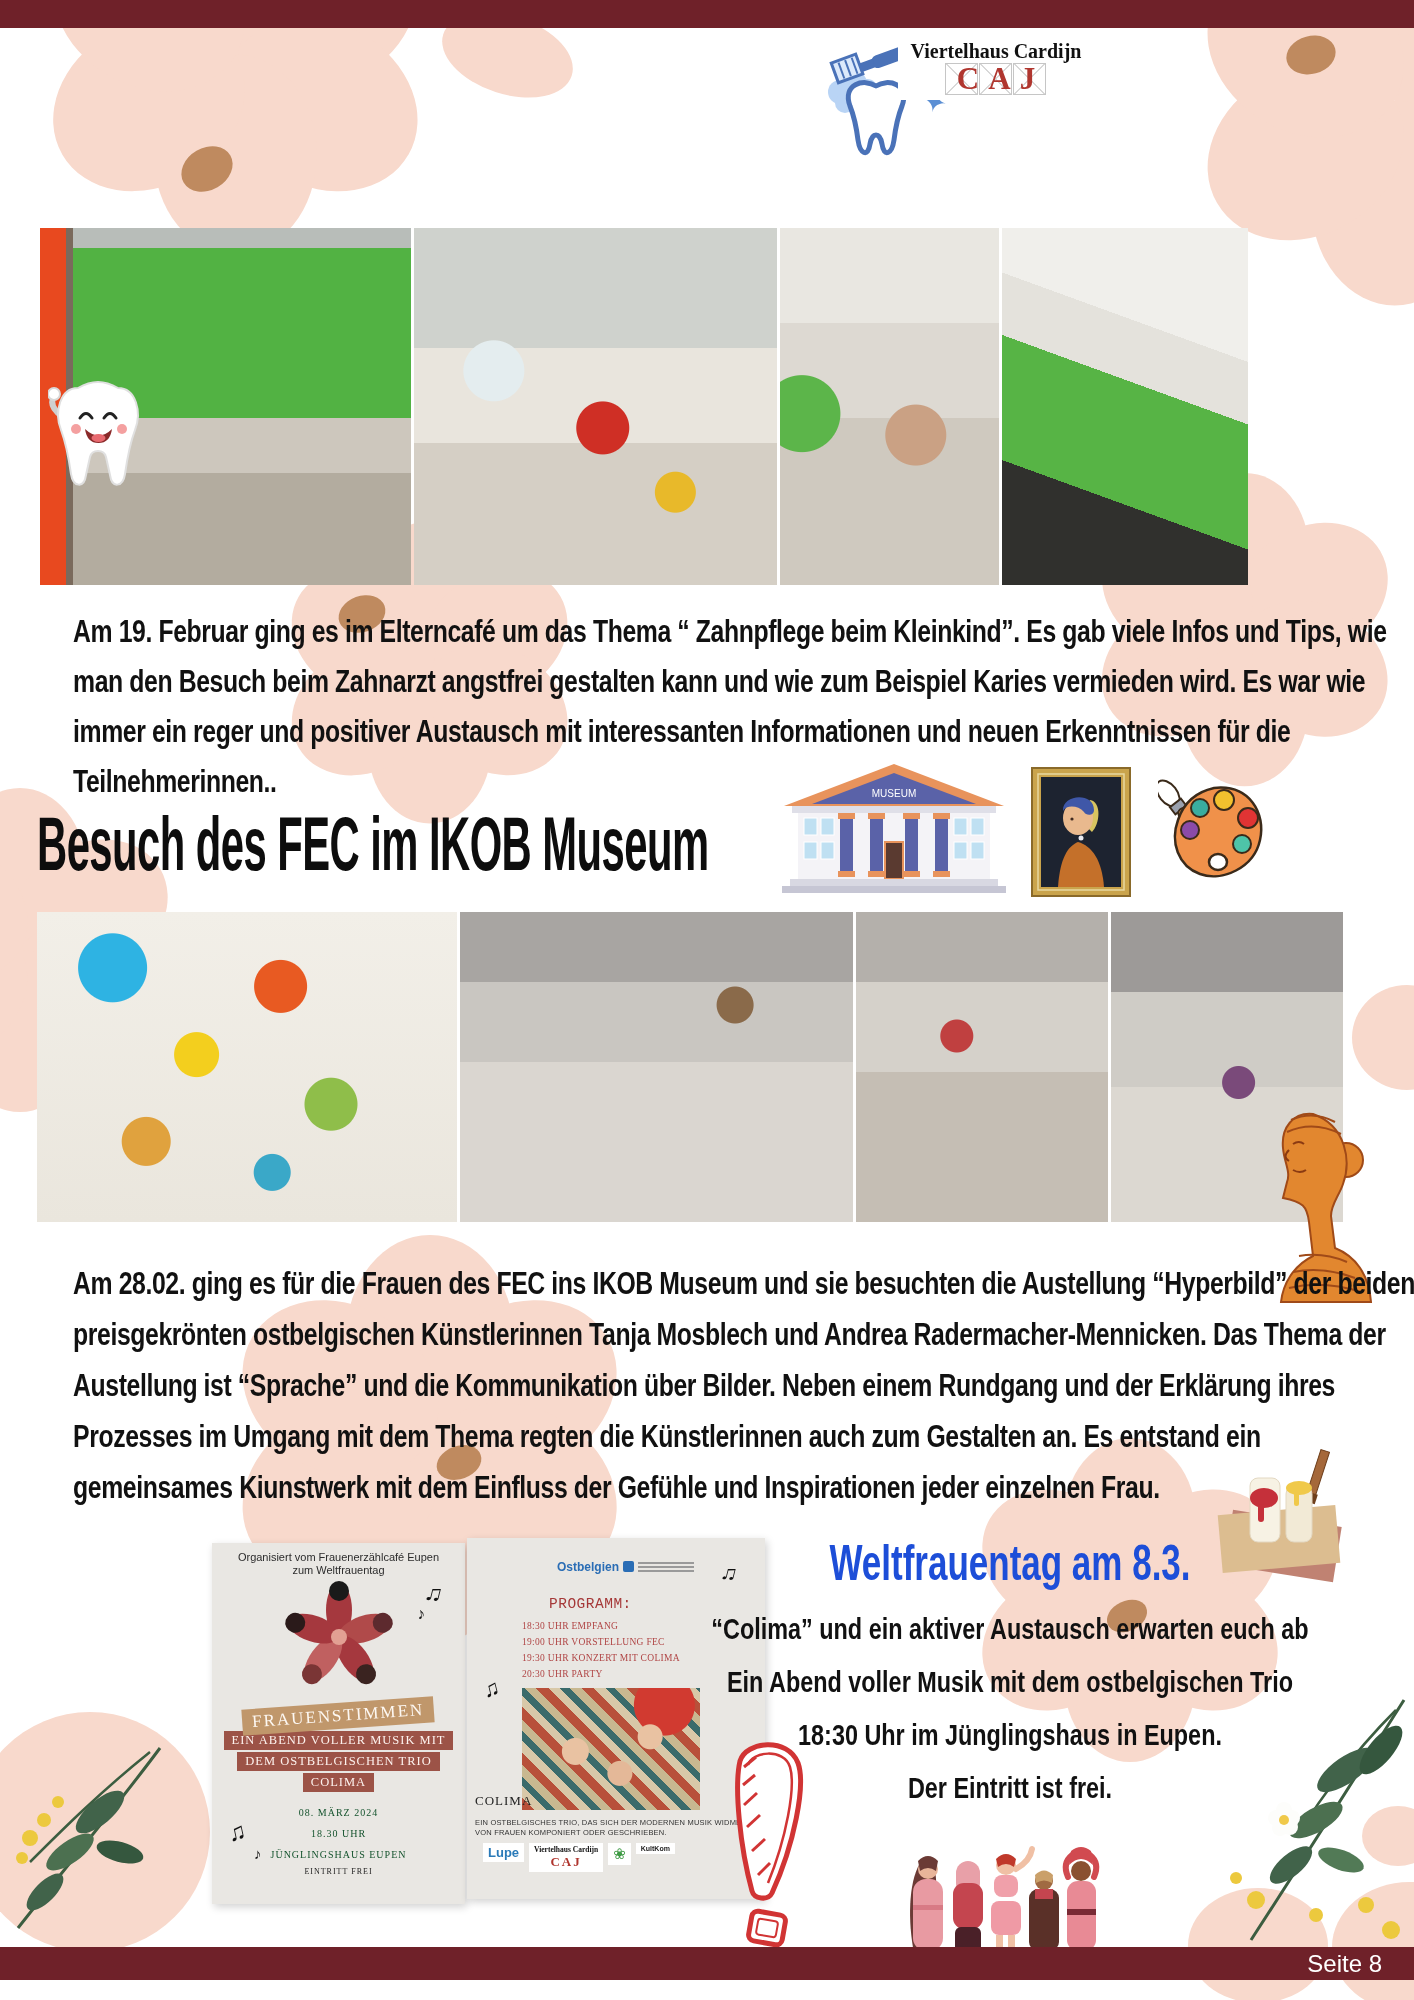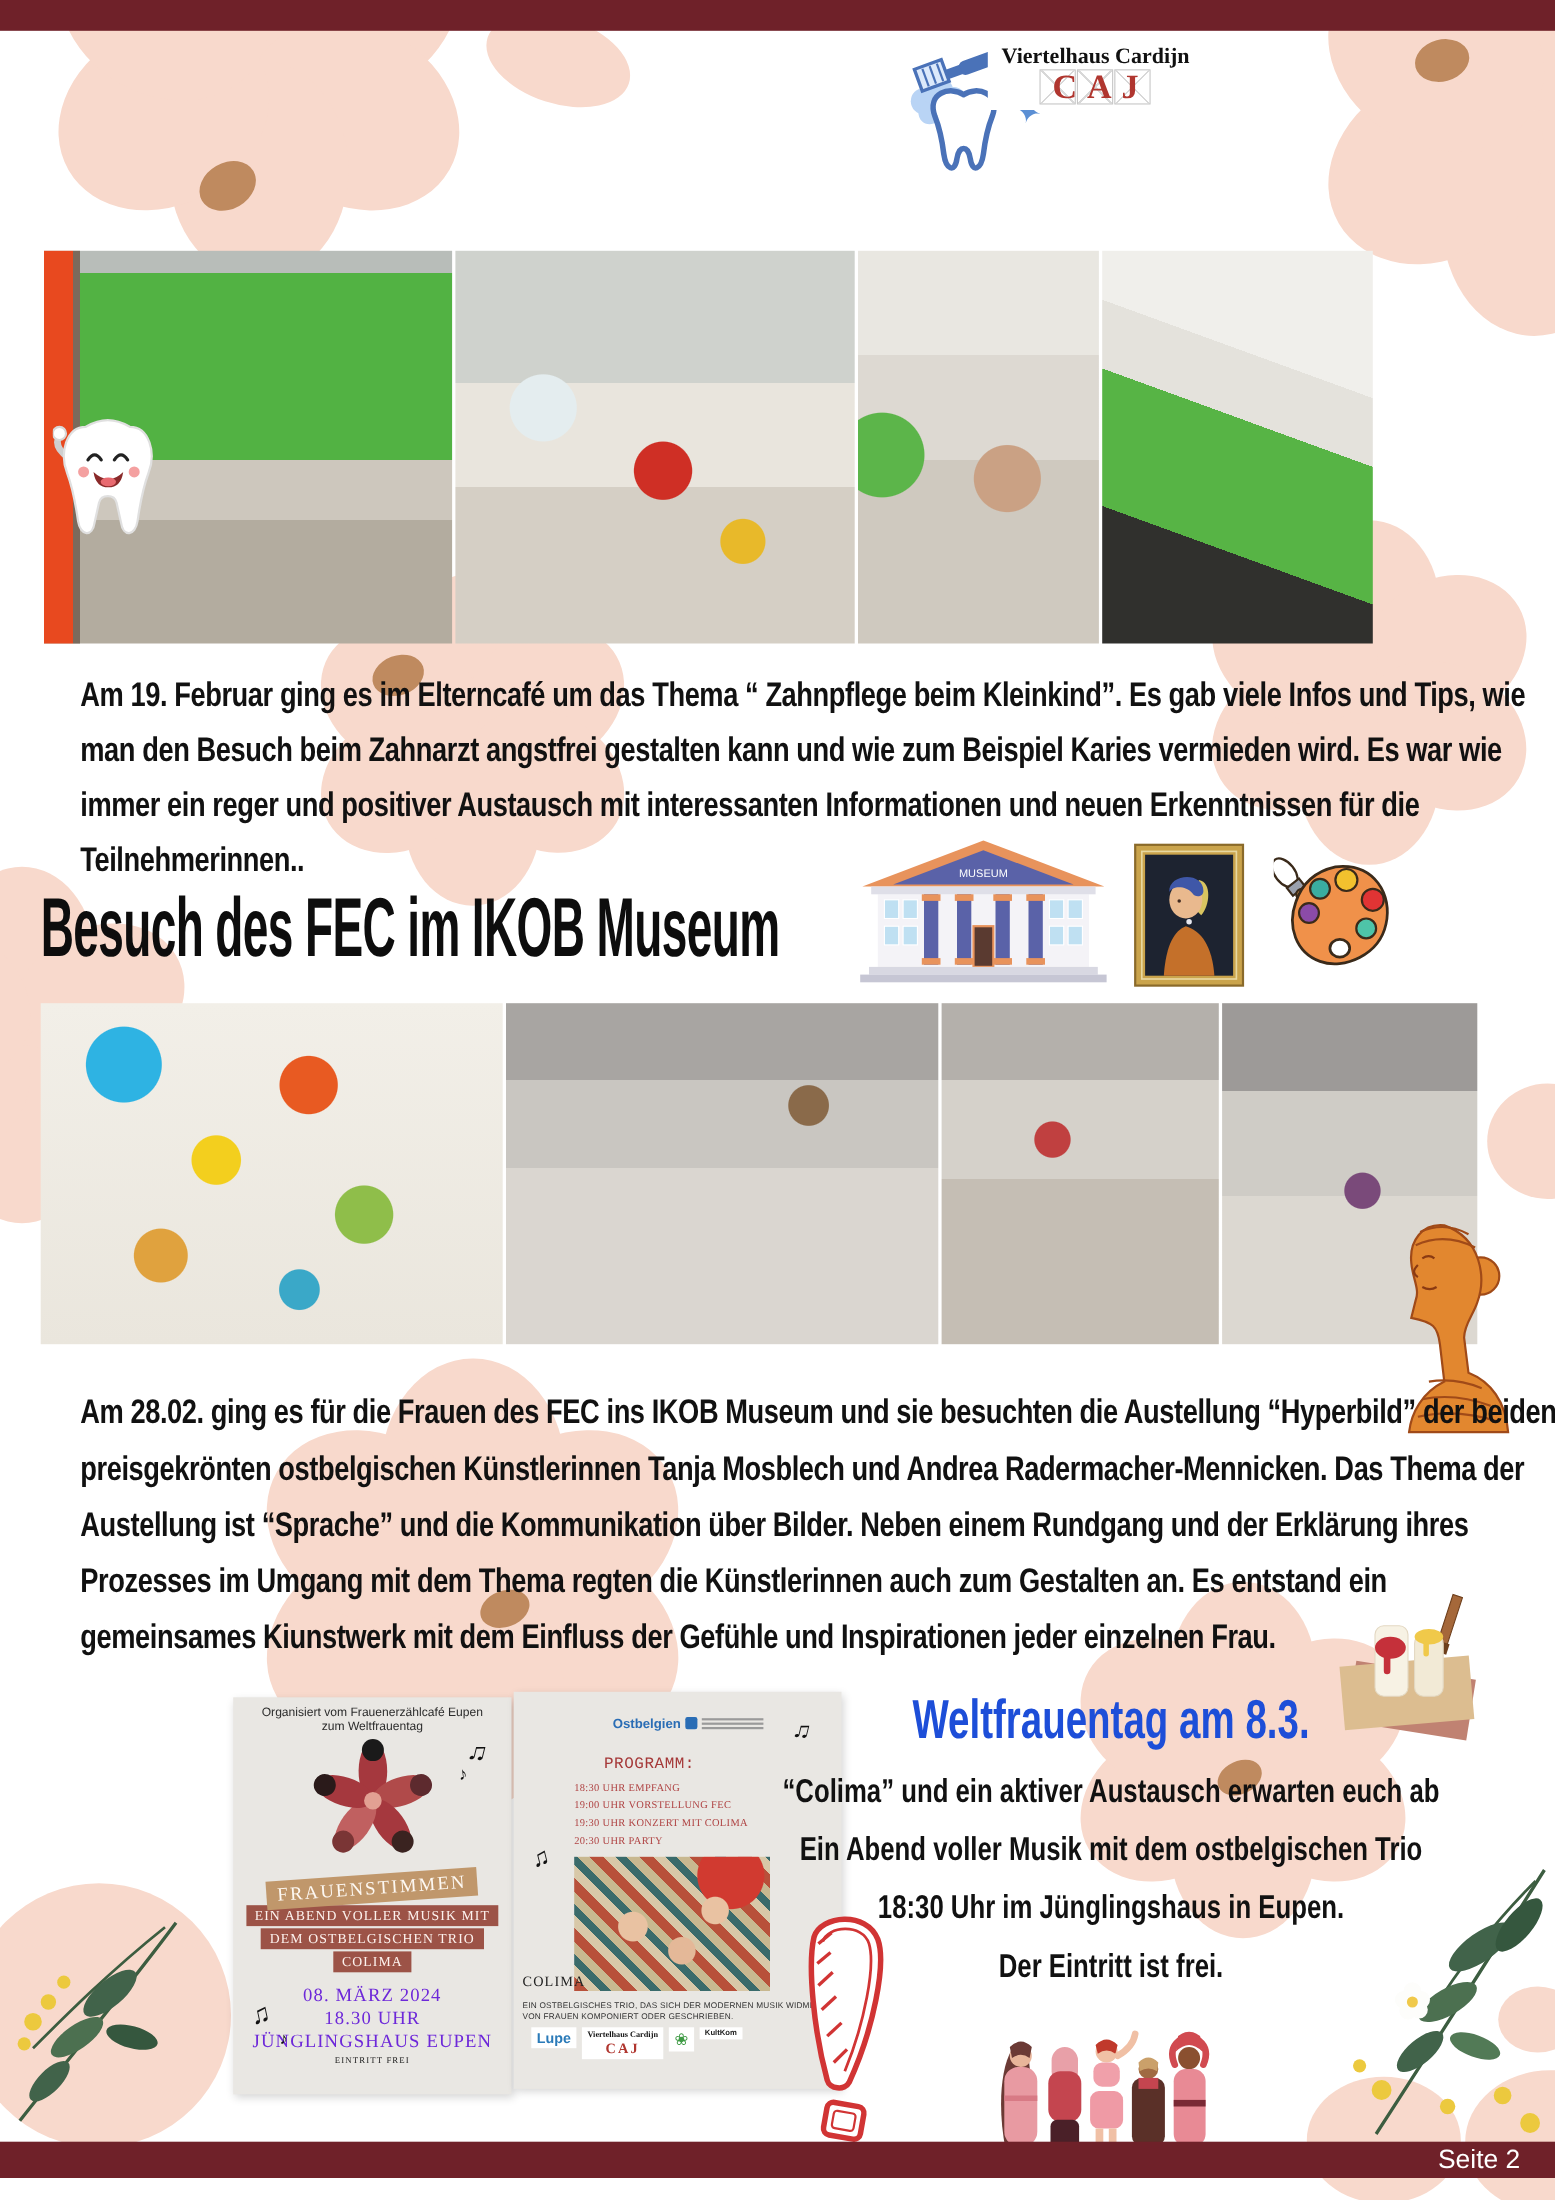--- a/index.html
+++ b/index.html
@@ -88,21 +88,21 @@
 
   
   .poster{position:absolute;background:#e9e7e3;box-shadow:2px 3px 8px rgba(0,0,0,.18);z-index:4;box-sizing:border-box;}
   .p1{left:212px;top:1543px;width:253px;height:361px;text-align:center;padding-top:8px;}
   .p1 .org{font-size:11px;line-height:13px;color:#2c2c2c;}
   .p1 .note{position:absolute;font-size:24px;color:#111;}
   .band-tan{display:inline-block;background:#c0976b;color:#fdf8f2;font-family:"Liberation Serif",serif;
             font-size:17px;letter-spacing:2px;padding:3px 10px;transform:rotate(-4deg);margin-top:6px;}
   .band-red{display:inline-block;background:#9c5347;color:#fdf2ee;font-family:"Liberation Serif",serif;
             font-size:12.5px;letter-spacing:1px;padding:2px 8px;margin-top:2px;}
-  .p1 .when{margin-top:10px;font-family:"Liberation Serif",serif;font-size:17px;letter-spacing:1px;color:#6d28d9;line-height:21px;}
+  .p1 .when{margin-top:10px;font-family:"Liberation Serif",serif;font-size:10px;letter-spacing:1px;color:#14532d;line-height:21px;}
   .p1 .entry{font-family:"Liberation Serif",serif;font-size:8px;letter-spacing:1px;color:#222;margin-top:2px;}
 
   .p2{left:467px;top:1538px;width:298px;height:361px;}
   .p2 .regionrow{position:absolute;left:90px;top:22px;display:flex;align-items:flex-start;gap:4px;}
   .p2 .region{color:#2a6db5;font-weight:700;font-size:12px;}
   .p2 .bluesq{width:11px;height:11px;background:#2a6db5;border-radius:2px;margin-top:1px;}
   .p2 .graybars i{display:block;width:56px;height:2px;background:#9a9a9a;margin:2px 0;}
   .p2 .prog{position:absolute;left:55px;top:58px;color:#a53838;font-family:Liberation Mono, monospace;font-size:14.5px;letter-spacing:.5px;margin-left:27px;}
   .p2 .items{position:absolute;left:55px;top:80px;color:#b04545;font-family:"Liberation Serif",serif;font-size:9.5px;line-height:16px;letter-spacing:.3px;}
   .p2 .note{position:absolute;font-size:22px;color:#111;}
@@ -528,16 +528,16 @@
         <circle cx="88" cy="130" r="5" fill="#f0c94a"></circle>
     </g>
     <circle cx="60" cy="210" r="9" fill="#ecc93e"></circle>
       <circle cx="170" cy="215" r="8" fill="#ecc93e"></circle>
     <circle cx="195" cy="240" r="9" fill="#ecc93e"></circle>
       <circle cx="120" cy="225" r="7" fill="#ecc93e"></circle>
     <circle cx="40" cy="188" r="6" fill="#ecc93e"></circle>
   </svg>
 
   <div class="footerbar">
-    <span>Seite 2</span>
+    <span>Seite 8</span>
   </div>
 
 </div>
 
 </body></html>

